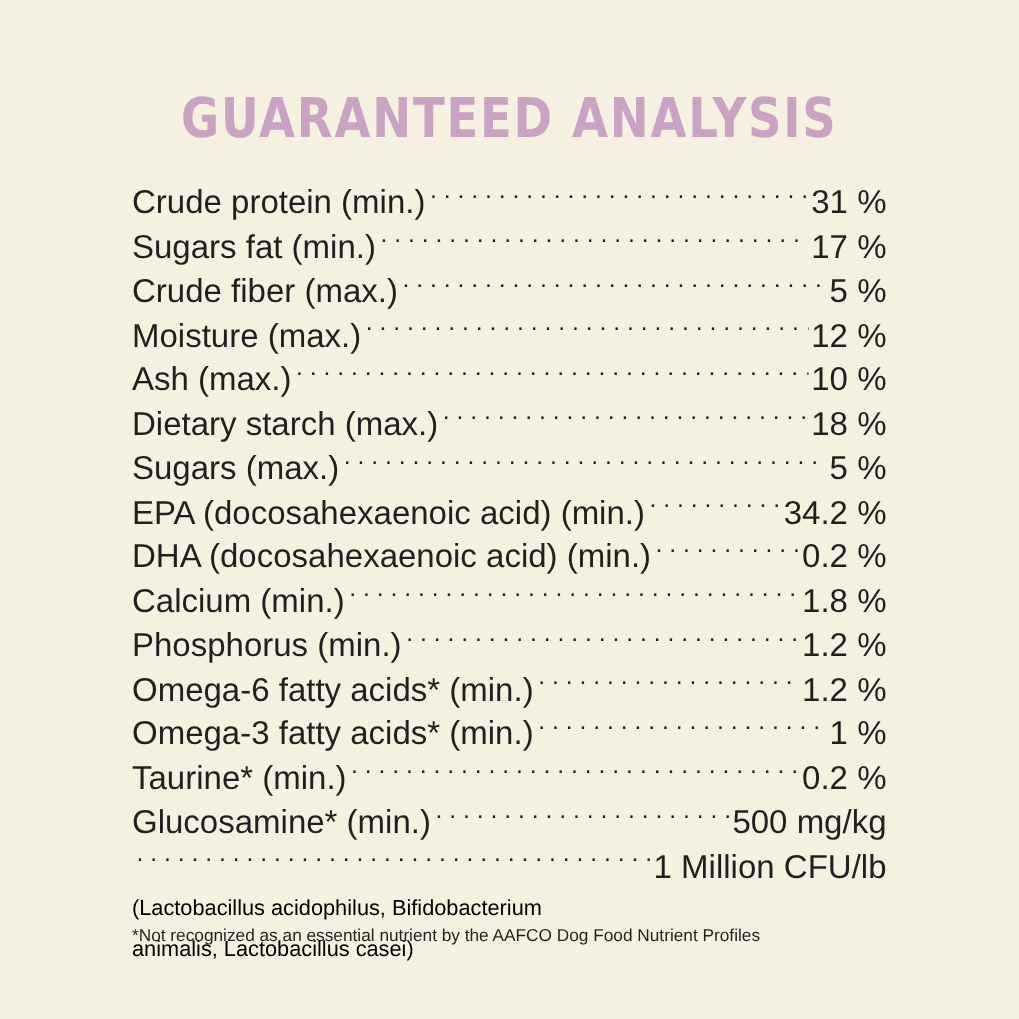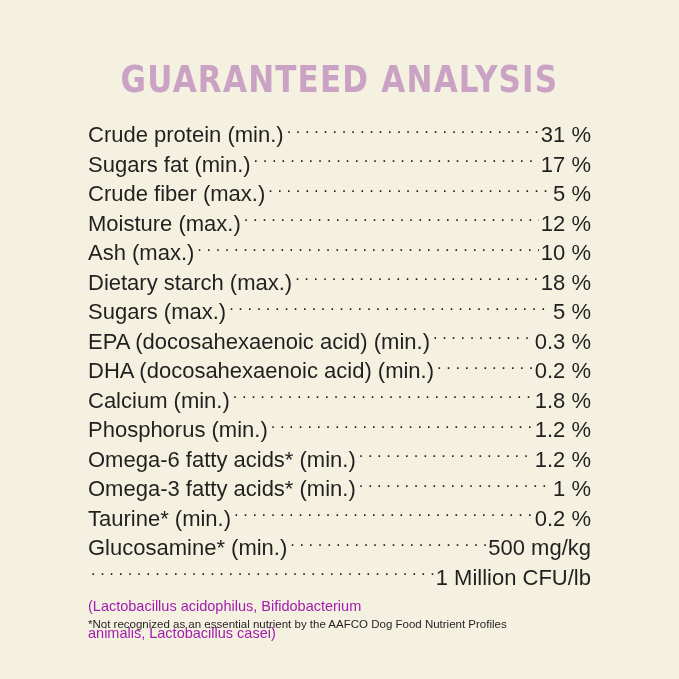--- a/index.html
+++ b/index.html
@@ -63,21 +63,21 @@
     letter-spacing: 0px;
     color: #231f20;
   }
   .row .value {
     flex: 0 0 auto;
     text-align: right;
   }
   .note {
     font-size: 14.5px;
     line-height: 25px;
-    color: #a21caf;
+    color: #000000;
     margin-top: 2px;
   }
   .footnote {
     position: absolute;
     left: 88px;
     bottom: 33px;
     font-size: 11.5px;
     color: #231f20;
   }
 </style>
@@ -128,21 +128,21 @@
 
     <div class="row">
       <span class="label">Sugars (max.)</span>
       <span class="dots"></span>
       <span class="value">5 %</span>
     </div>
 
     <div class="row">
       <span class="label">EPA (docosahexaenoic acid) (min.)</span>
       <span class="dots"></span>
-      <span class="value">0.3 %</span>
+      <span class="value">34.2 %</span>
     </div>
 
     <div class="row">
       <span class="label">DHA (docosahexaenoic acid) (min.)</span>
       <span class="dots"></span>
       <span class="value">0.2 %</span>
     </div>
 
     <div class="row">
       <span class="label">Calcium (min.)</span>

